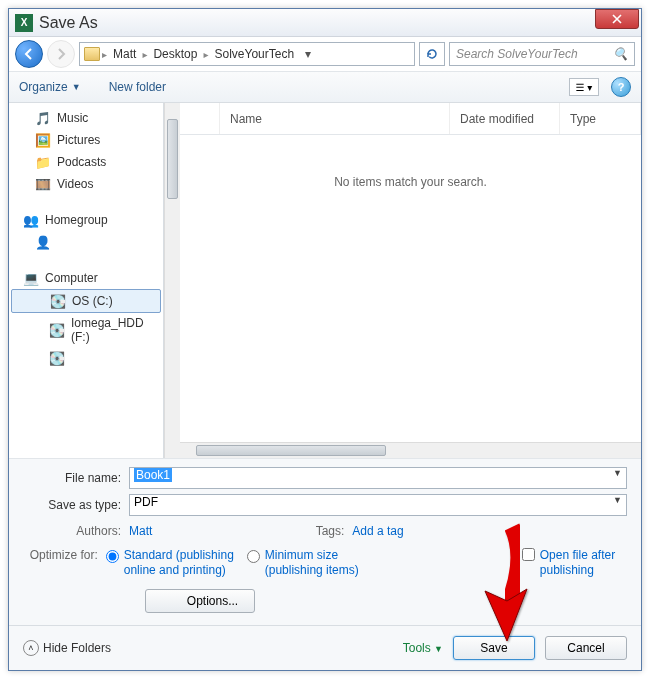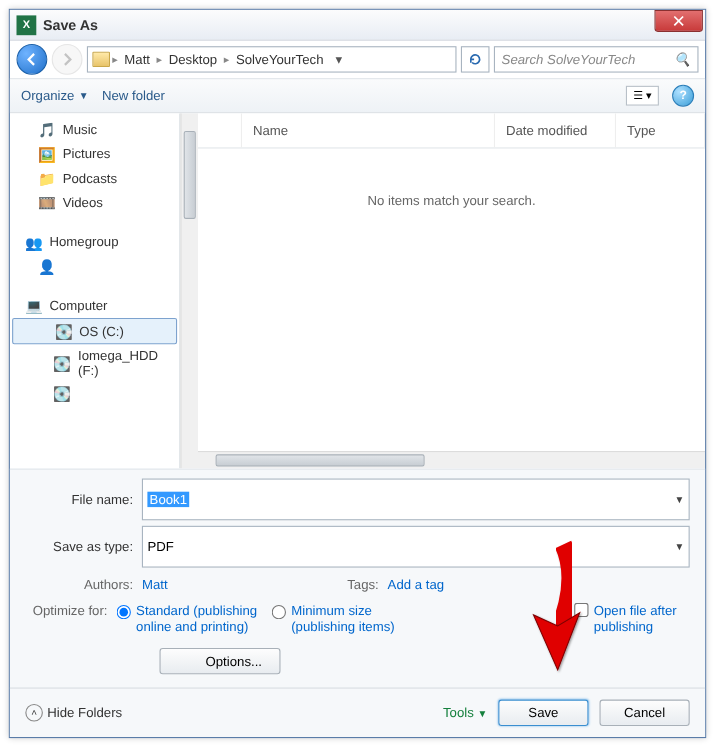--- a/index.html
+++ b/index.html
@@ -1,36 +1,36 @@
 <!DOCTYPE html>
 <html><head>
 <meta charset="utf-8">
 <style>
 * { box-sizing: border-box; margin: 0; padding: 0; font-family: 'Segoe UI', Tahoma, sans-serif; font-size: 12px; }
 body { background: #fff; padding: 8px; }
 .window { width: 634px; height: 663px; border: 1px solid #5a7ca8; background: #fff; display: flex; flex-direction: column; box-shadow: 0 0 6px rgba(0,0,0,0.2); }
 .titlebar { height: 28px; background: linear-gradient(#fcfcfd, #e8edf4); display: flex; align-items: center; padding: 0 2px; border-bottom: 1px solid #d0d5dd; position: relative; }
 .app-icon { width: 18px; height: 18px; background: #217346; color: #fff; font-size: 10px; display: flex; align-items: center; justify-content: center; margin: 0 6px 0 4px; font-weight: bold; }
-.title-text { color: #333; font-size: 13px; font-weight: bold; }
+.title-text { color: #333; font-size: 16px; }
 .close-btn { position: absolute; right: 2px; top: 0; width: 44px; height: 20px; background: linear-gradient(#e26f6f,#c83a3a); border: 1px solid #8a3030; border-radius: 0 0 3px 3px; color: #fff; display: flex; align-items: center; justify-content: center; cursor: pointer; }
 .close-btn svg { width: 10px; height: 10px; }
 .navrow { height: 34px; display: flex; align-items: center; padding: 3px 6px; gap: 4px; }
 .navbtn { width: 28px; height: 28px; border-radius: 50%; display: flex; align-items: center; justify-content: center; cursor: pointer; }
 .navbtn.back { background: radial-gradient(circle at 30% 30%, #6fb3ff, #1f6fc9); border: 1px solid #1a5fa8; }
 .navbtn.fwd { background: #f0f0f0; border: 1px solid #ccc; opacity: 0.5; }
 .navbtn svg { width: 14px; height: 14px; }
 .addressbar { flex: 1; height: 24px; border: 1px solid #a8b4c0; background: #fff; display: flex; align-items: center; padding: 0 4px; gap: 2px; }
 .folder-ic { width: 16px; height: 14px; background: linear-gradient(#ffe9a8,#e8c46a); border: 1px solid #caa84a; border-radius: 1px; }
 .crumb { padding: 0 4px; color: #333; cursor: pointer; }
 .crumb-sep { color: #888; font-size: 10px; }
 .addr-drop { width: 16px; text-align: center; color: #555; cursor: pointer; }
 .refresh { width: 26px; height: 24px; border: 1px solid #a8b4c0; display: flex; align-items: center; justify-content: center; cursor: pointer; background: #fff; }
 .searchbox { width: 186px; height: 24px; border: 1px solid #a8b4c0; background: #fff; display: flex; align-items: center; padding: 0 6px; color: #888; font-style: italic; justify-content: center; }
 .searchbox span:first-child { flex: 1; }
-.toolbar { height: 32px; border-top: 1px solid #e2e6ea; border-bottom: 1px solid #d8dde2; background: linear-gradient(#fafbfc,#eef2f6); display: flex; align-items: center; padding: 0 10px; gap: 12px; }
+.toolbar { height: 32px; border-top: 1px solid #e2e6ea; border-bottom: 1px solid #d8dde2; background: linear-gradient(#fafbfc,#eef2f6); display: flex; align-items: center; padding: 0 10px; gap: 28px; }
 .toolbtn { color: #2a5a8a; cursor: pointer; display: flex; align-items: center; gap: 4px; }
 .toolbar-right { margin-left: auto; display: flex; align-items: center; gap: 12px; }
 .viewbtn { width: 30px; height: 18px; border: 1px solid #b8c0c8; background: #fff; display: flex; align-items: center; justify-content: center; cursor: pointer; font-size: 10px; }
 .helpbtn { width: 20px; height: 20px; border-radius: 50%; background: radial-gradient(circle at 30% 30%, #aee0ff, #3a9ed8); border: 1px solid #2a7db8; color: #fff; display: flex; align-items: center; justify-content: center; font-weight: bold; font-size: 11px; cursor: pointer; }
 .body { flex: 1; display: flex; overflow: hidden; }
 .tree { width: 155px; border-right: 1px solid #d8dde2; padding: 4px 0; overflow-y: auto; background: #fff; }
 .tree-item { display: flex; align-items: center; padding: 3px 6px 3px 26px; gap: 6px; cursor: pointer; color: #333; }
 .tree-item.sub { padding-left: 40px; }
 .tree-item.sel { background: #e5f1fb; border: 1px solid #7da2ce; margin: 0 2px; border-radius: 2px; padding-left: 38px; }
 .tree-gap { height: 14px; }
@@ -39,21 +39,21 @@
 .scrollthumb { height: 80px; margin: 16px 2px 0; background: linear-gradient(90deg,#e0e4e8,#c8ced4); border: 1px solid #a8b0b8; border-radius: 2px; }
 .listarea { flex: 1; display: flex; flex-direction: column; background: #fff; }
 .listhdr { height: 32px; border-bottom: 1px solid #e2e6ea; display: flex; align-items: center; color: #555; }
 .listhdr > div { padding: 0 10px; border-right: 1px solid #eee; height: 100%; display: flex; align-items: center; }
 .empty { flex: 1; display: flex; align-items: flex-start; justify-content: center; color: #666; padding-top: 40px; }
 .hscroll { height: 16px; background: #f0f0f0; border-top: 1px solid #dcdcdc; display: flex; }
 .hscroll .thb { width: 190px; margin: 2px 0 2px 16px; background: linear-gradient(#e0e4e8,#c8ced4); border: 1px solid #a8b0b8; border-radius: 2px; }
 .formarea { padding: 8px 14px 10px; border-top: 1px solid #e2e6ea; background: #f6f8fa; position: relative; }
 .row { display: flex; align-items: center; margin-bottom: 5px; }
 .lbl { width: 106px; text-align: right; padding-right: 8px; color: #333; }
-.field { flex: 1; height: 38px; border: 1px solid #a8b4c0; background: #fff; display: flex; align-items: center; padding: 0 4px; }
+.field { flex: 1; height: 22px; border: 1px solid #a8b4c0; background: #fff; display: flex; align-items: flex-start; padding: 0 4px; }
 .field .sel { background: #3399ff; color: #fff; padding: 0 2px; }
 .field .dd { margin-left: auto; cursor: pointer; font-size: 9px; color: #444; }
 .meta { display: flex; margin-top: 8px; }
 .meta .lbl { color: #666; }
 .link { color: #0066cc; cursor: pointer; }
 .optrow { display: flex; align-items: flex-start; margin-top: 10px; }
 .optcol { display: flex; gap: 6px; }
 .radio { display: flex; align-items: flex-start; gap: 5px; cursor: pointer; }
 .radio input { margin-top: 2px; }
 .radio span { color: #0066cc; max-width: 160px; line-height: 1.3; }

